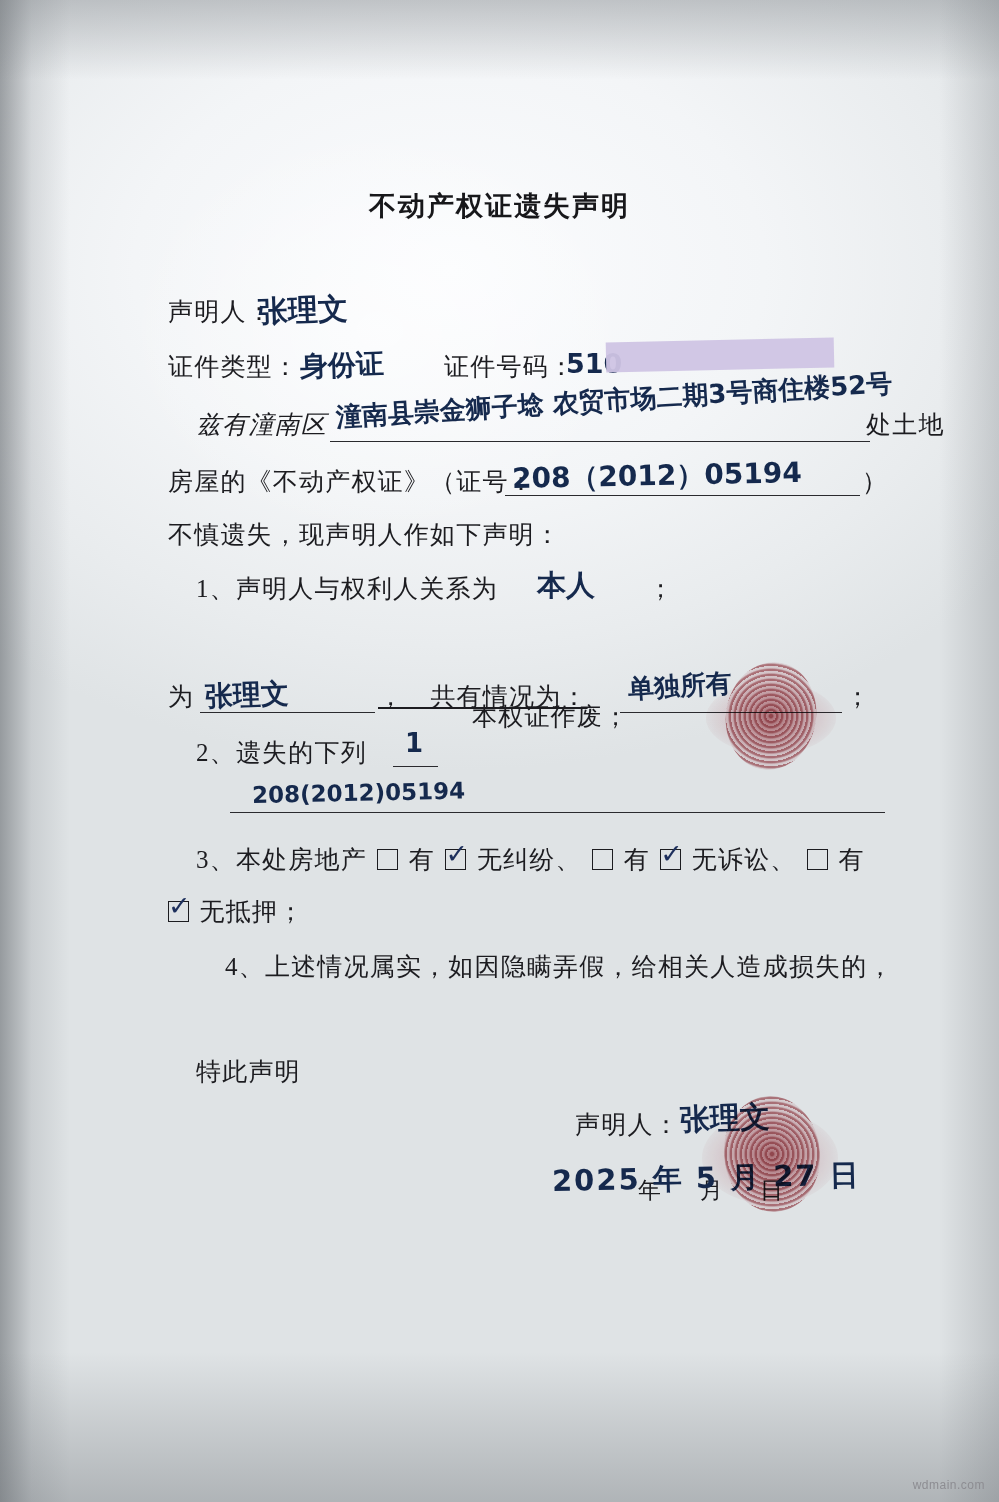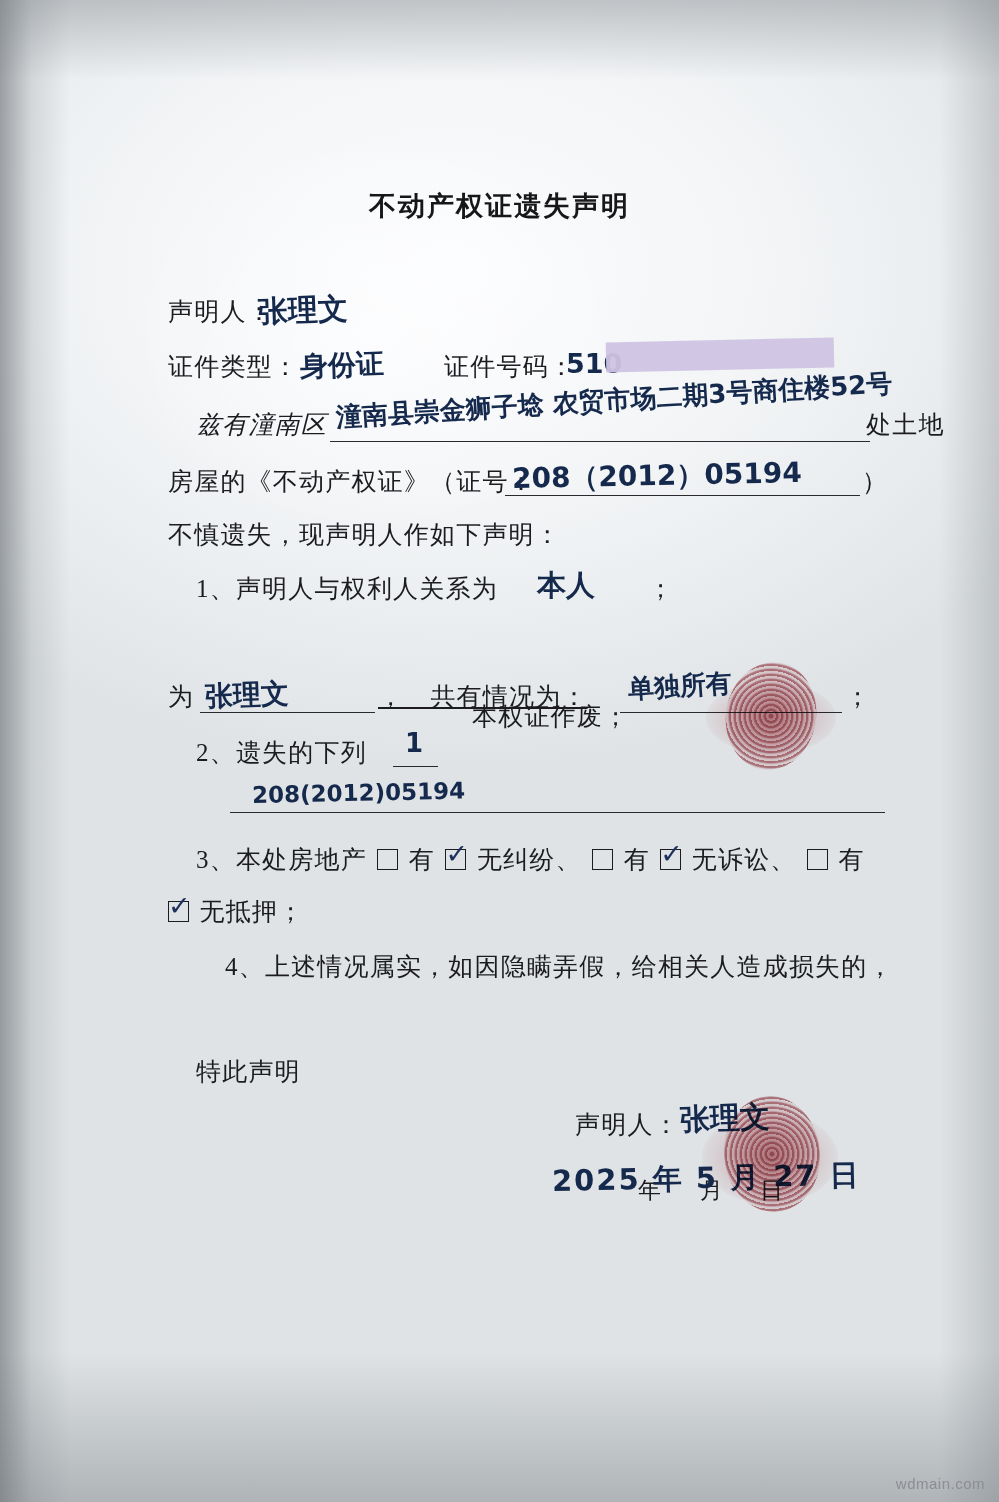--- a/index.html
+++ b/index.html
@@ -126,21 +126,21 @@
     position: absolute;
     border-radius: 50%;
     background: radial-gradient(ellipse at 50% 50%, rgba(190,95,105,0.40) 0%, rgba(205,130,140,0.18) 55%, rgba(220,170,175,0) 80%);
     mix-blend-mode: multiply;
   }
 
   .watermark {
     position: absolute;
     right: 14px; bottom: 10px;
     font-family: "Liberation Sans", sans-serif;
-    font-size: 15px;
+    font-size: 12px;
     color: #8d8d92;
     letter-spacing: 0.5px;
   }
 </style>
 </head>
 <body>
 
 <div id="page">
 
   <div class="paper"></div>

